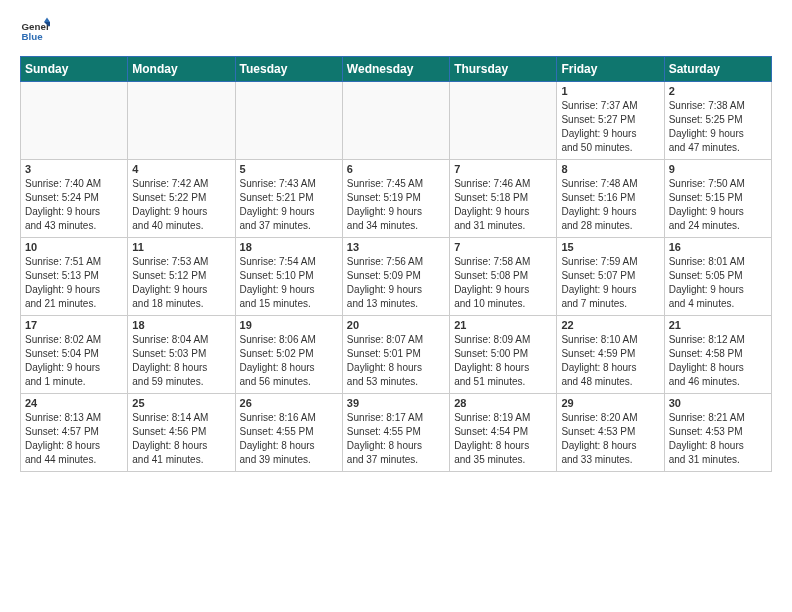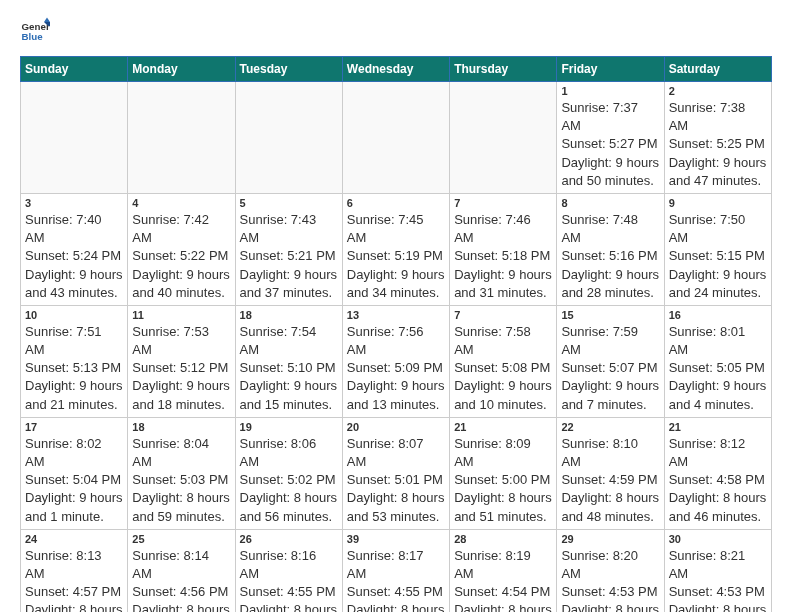--- a/index.html
+++ b/index.html
@@ -67,21 +67,21 @@
     td.empty {
       background: #f9f9f9;
     }
     .day-num {
       font-size: 11px;
       font-weight: bold;
       display: block;
       margin-bottom: 2px;
     }
     .day-info {
-      font-size: 13px;
+      font-size: 10px;
       color: #333;
       line-height: 1.4;
     }
   </style>
 </head>
 <body>
 
 <div class="page">
   <div class="header">
     <div class="logo">

